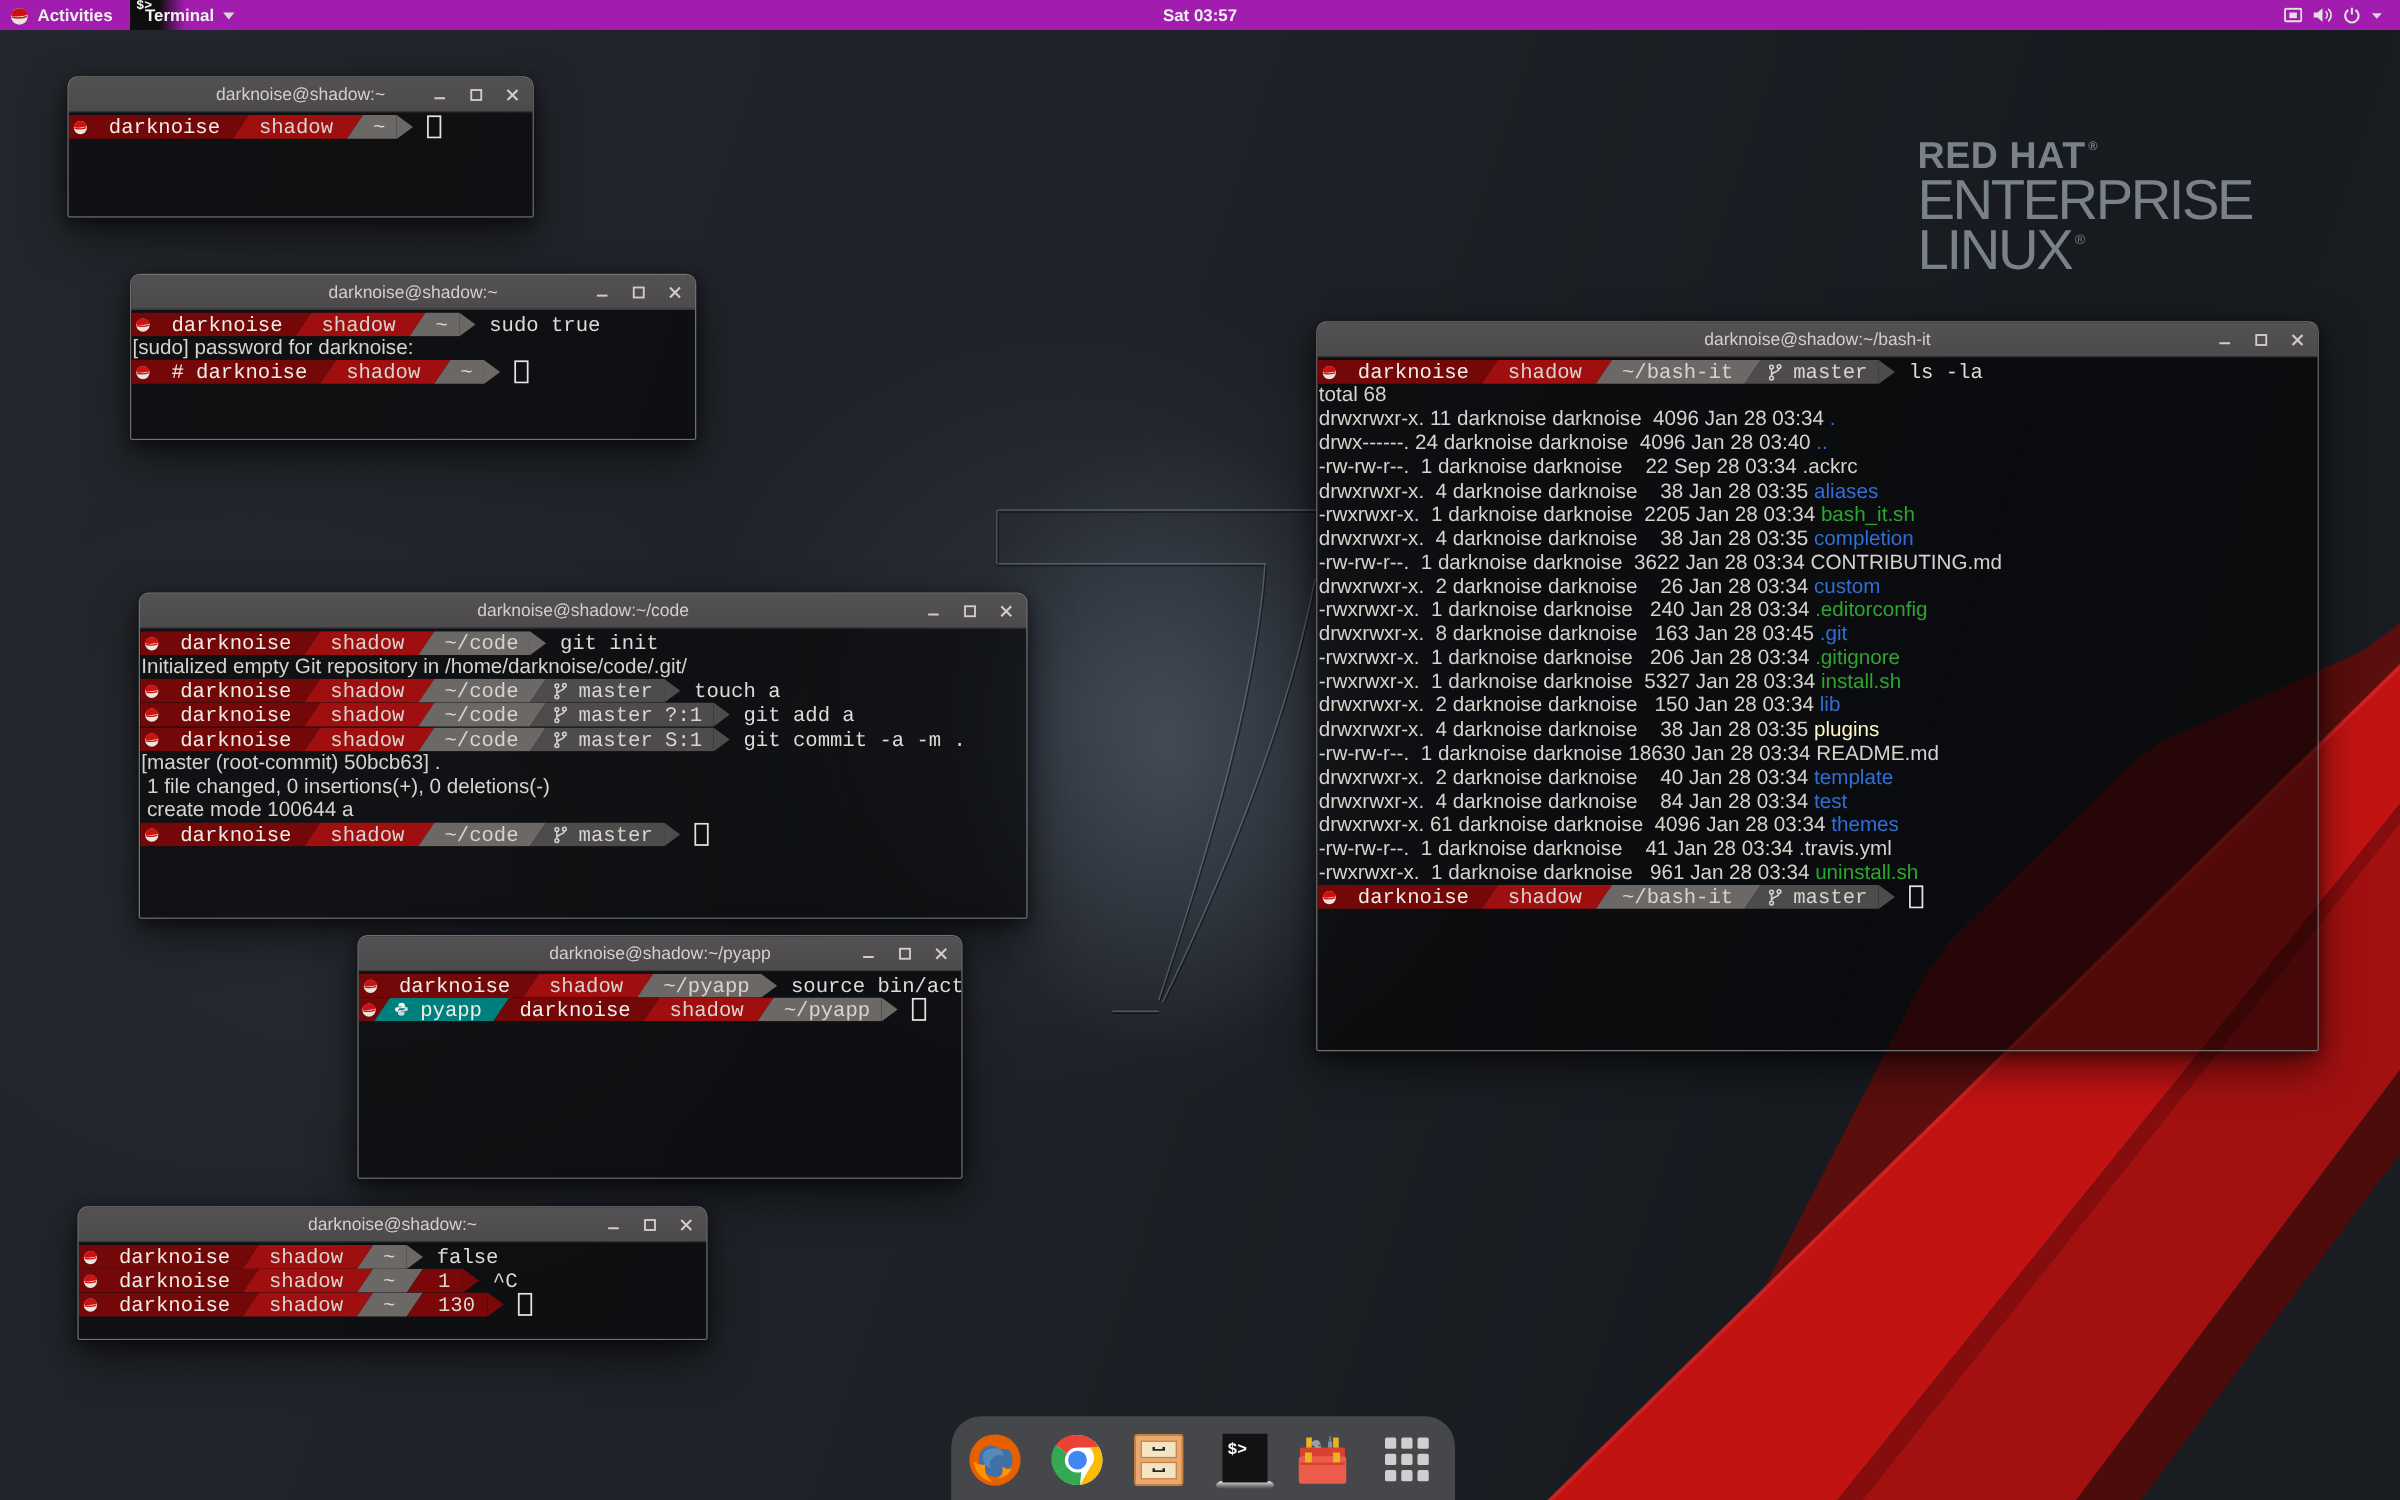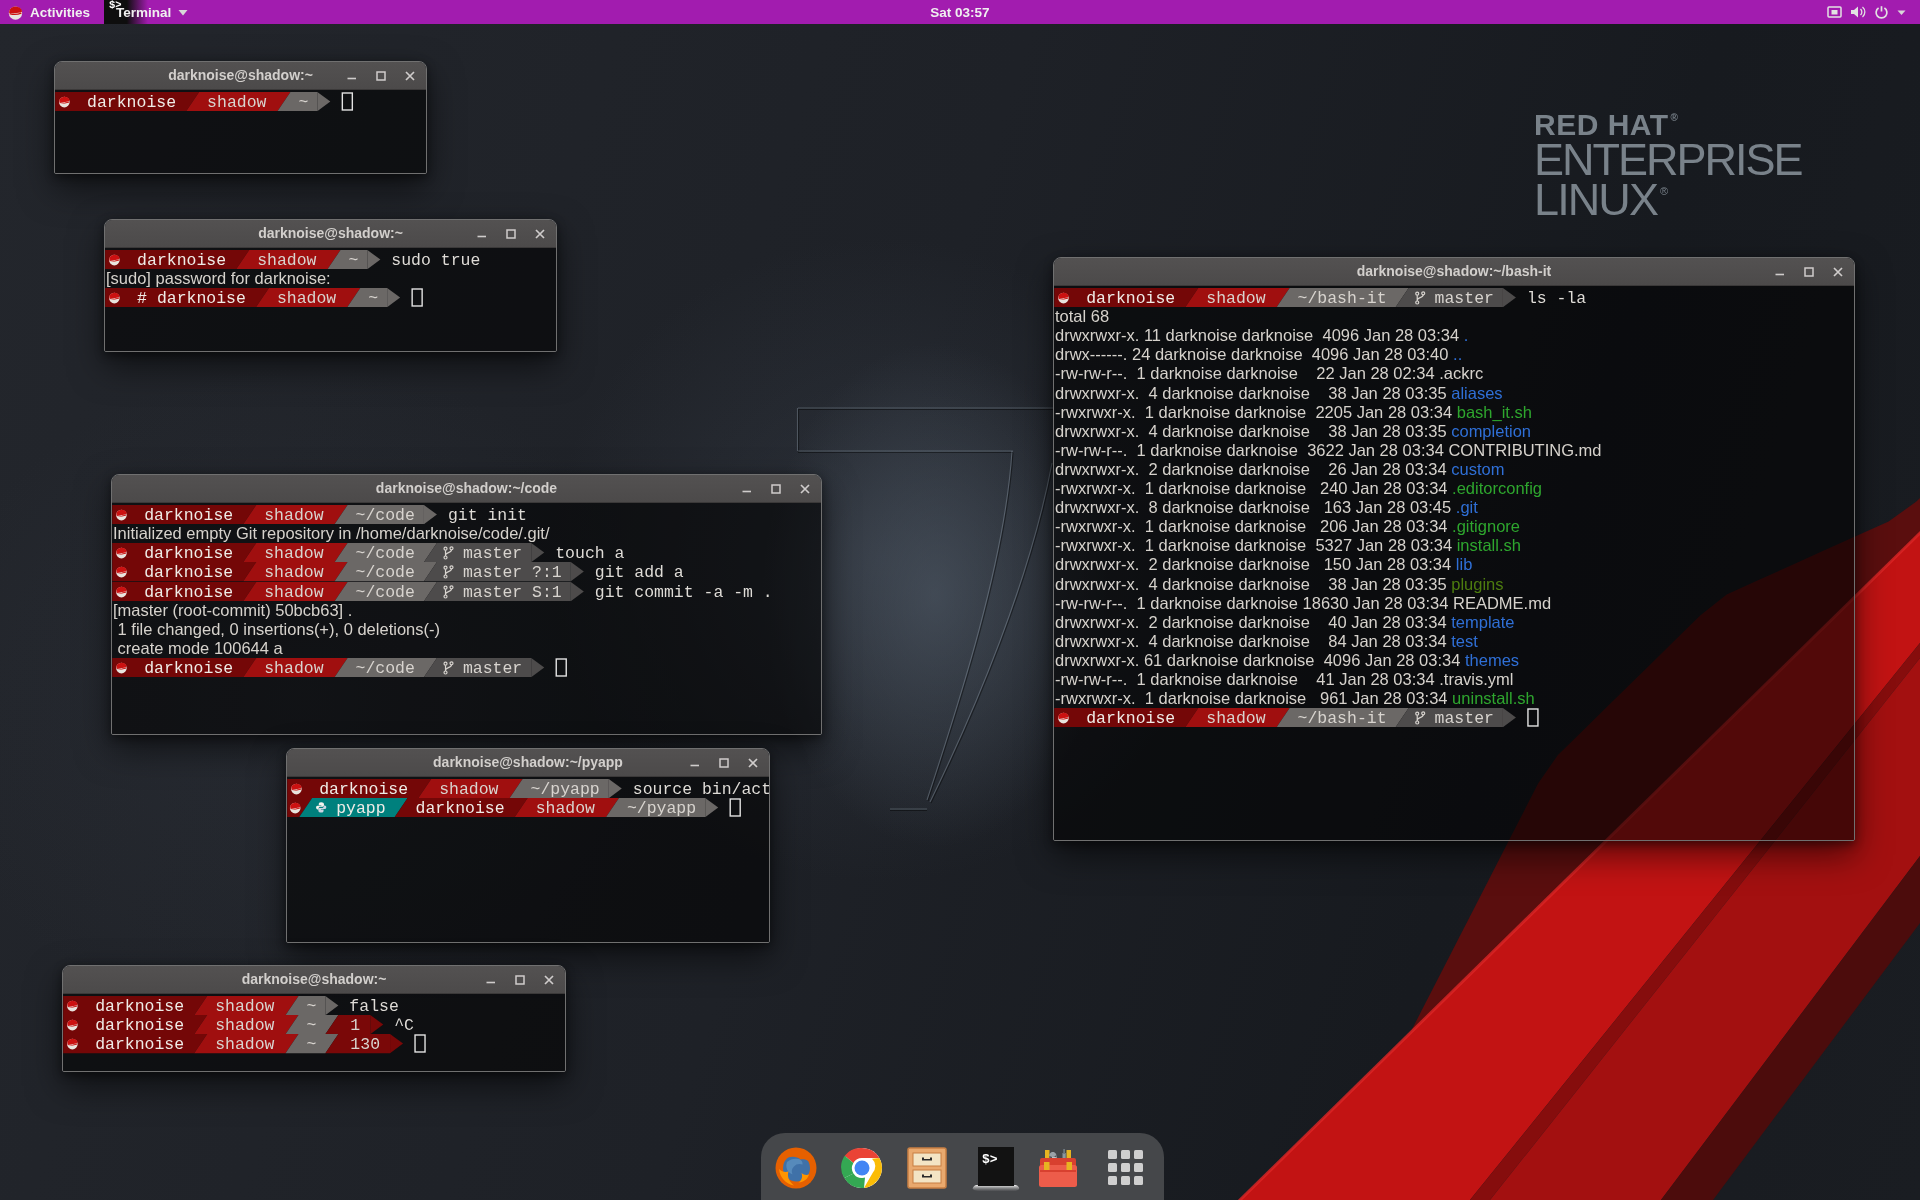--- a/index.html
+++ b/index.html
@@ -21,21 +21,21 @@
 .act{margin-left:8px;display:inline-flex;align-items:center}
 .appmenu{position:absolute;left:104px;top:0;height:24px;display:inline-flex;align-items:center}
 .amicon{position:absolute;left:0;top:0;width:44px;height:24px;background:linear-gradient(90deg,#0E0E0E 52%,rgba(14,14,14,0) 100%);
  color:#fff;font-family:"Liberation Mono",monospace;font-size:10.5px;font-weight:bold;line-height:11px;padding-left:5px}
 .amlabel{margin-left:12px;z-index:1}
 .clock{position:absolute;left:0;right:0;text-align:center}
 .sysicons{position:absolute;right:14px;display:inline-flex;align-items:center;gap:8px}
 .win{position:absolute;border:1px solid #707070;border-radius:8px 8px 2px 2px;
  box-shadow:0 14px 34px rgba(0,0,0,0.55),0 3px 10px rgba(0,0,0,0.45)}
 .tb{position:relative;height:28px;background:linear-gradient(#535151,#4C4A4A);border-bottom:1px solid #3B3939;
- border-radius:7px 7px 0 0;color:#D2CFCC;font-size:14px;font-weight:bold;text-align:center;line-height:27px}
+ border-radius:7px 7px 0 0;color:#D2CFCC;font-size:14px;font-weight:normal;text-align:center;line-height:27px}
 .tt{display:inline-block}
 .wb{position:absolute;right:10px;top:0;height:28px;display:inline-flex;align-items:center;gap:17px}
 .tc{position:absolute;left:0;right:0;top:28px;bottom:0;background:rgba(2,2,2,0.58);overflow:hidden;padding-top:2px}
 .r{height:19.1px;line-height:19.1px;font-family:Liberation Sans, sans-serif;font-size:16.5px;
  color:#D6D2CC;white-space:pre;padding-left:1px}
 svg.pr{display:block;margin-bottom:0.0px}
 .dock{position:absolute;left:761px;top:1133px;width:403px;height:67px;background:#45474A;border-radius:24px 24px 0 0}
 .di{position:absolute}
 </style></head>
 <body>
@@ -414,32 +414,32 @@
           </g>
           <text x="32.0" y="14.6" font-family="Liberation Mono" font-size="16.5" fill="#EFECE7">darknoise</text>
           <text x="152.1" y="14.6" font-family="Liberation Mono" font-size="16.5" fill="#D8D4CF">shadow</text>
           <text x="243.5" y="14.6" font-family="Liberation Mono" font-size="16.5" fill="#D8D4CF">~/bash-it</text>
           <text x="380.6" y="14.6" font-family="Liberation Mono" font-size="16.5" fill="#D8D4CF">master</text>
           <text x="473.0" y="14.6" font-family="Liberation Mono" font-size="16.5" fill="#DFDCD7">ls -la</text>
         </svg>
         <div class="r">total 68</div>
         <div class="r">drwxrwxr-x. 11 darknoise darknoise  4096 Jan 28 03:34 <span style="color:#2F6FD6">.</span></div>
         <div class="r">drwx------. 24 darknoise darknoise  4096 Jan 28 03:40 <span style="color:#2F6FD6">..</span></div>
-        <div class="r">-rw-rw-r--.  1 darknoise darknoise    22 Jan 28 02:34 .ackrc</div>
+        <div class="r">-rw-rw-r--.  1 darknoise darknoise    22 Sep 28 03:34 .ackrc</div>
         <div class="r">drwxrwxr-x.  4 darknoise darknoise    38 Jan 28 03:35 <span style="color:#2F6FD6">aliases</span></div>
         <div class="r">-rwxrwxr-x.  1 darknoise darknoise  2205 Jan 28 03:34 <span style="color:#2EA62E">bash_it.sh</span></div>
         <div class="r">drwxrwxr-x.  4 darknoise darknoise    38 Jan 28 03:35 <span style="color:#2F6FD6">completion</span></div>
         <div class="r">-rw-rw-r--.  1 darknoise darknoise  3622 Jan 28 03:34 CONTRIBUTING.md</div>
         <div class="r">drwxrwxr-x.  2 darknoise darknoise    26 Jan 28 03:34 <span style="color:#2F6FD6">custom</span></div>
         <div class="r">-rwxrwxr-x.  1 darknoise darknoise   240 Jan 28 03:34 <span style="color:#2EA62E">.editorconfig</span></div>
         <div class="r">drwxrwxr-x.  8 darknoise darknoise   163 Jan 28 03:45 <span style="color:#2F6FD6">.git</span></div>
         <div class="r">-rwxrwxr-x.  1 darknoise darknoise   206 Jan 28 03:34 <span style="color:#2EA62E">.gitignore</span></div>
         <div class="r">-rwxrwxr-x.  1 darknoise darknoise  5327 Jan 28 03:34 <span style="color:#2EA62E">install.sh</span></div>
         <div class="r">drwxrwxr-x.  2 darknoise darknoise   150 Jan 28 03:34 <span style="color:#2F6FD6">lib</span></div>
-        <div class="r">drwxrwxr-x.  4 darknoise darknoise    38 Jan 28 03:35 <span style="color:#4d7c0f">plugins</span></div>
+        <div class="r">drwxrwxr-x.  4 darknoise darknoise    38 Jan 28 03:35 <span style="color:#fef9c3">plugins</span></div>
         <div class="r">-rw-rw-r--.  1 darknoise darknoise 18630 Jan 28 03:34 README.md</div>
         <div class="r">drwxrwxr-x.  2 darknoise darknoise    40 Jan 28 03:34 <span style="color:#2F6FD6">template</span></div>
         <div class="r">drwxrwxr-x.  4 darknoise darknoise    84 Jan 28 03:34 <span style="color:#2F6FD6">test</span></div>
         <div class="r">drwxrwxr-x. 61 darknoise darknoise  4096 Jan 28 03:34 <span style="color:#2F6FD6">themes</span></div>
         <div class="r">-rw-rw-r--.  1 darknoise darknoise    41 Jan 28 03:34 .travis.yml</div>
         <div class="r">-rwxrwxr-x.  1 darknoise darknoise   961 Jan 28 03:34 <span style="color:#2EA62E">uninstall.sh</span></div>
         <svg class="pr" width="799" height="19.2" viewBox="0 0 799 19.2">
           <polygon points="0.0,19.2 0.0,0 144.1,0 131.1,19.2" fill="#740707"></polygon>
           <polygon points="131.1,19.2 144.1,0 235.5,0 222.5,19.2" fill="#A00F0F"></polygon>
           <polygon points="222.5,19.2 235.5,0 354.6,0 341.6,19.2" fill="#6B6866"></polygon>

